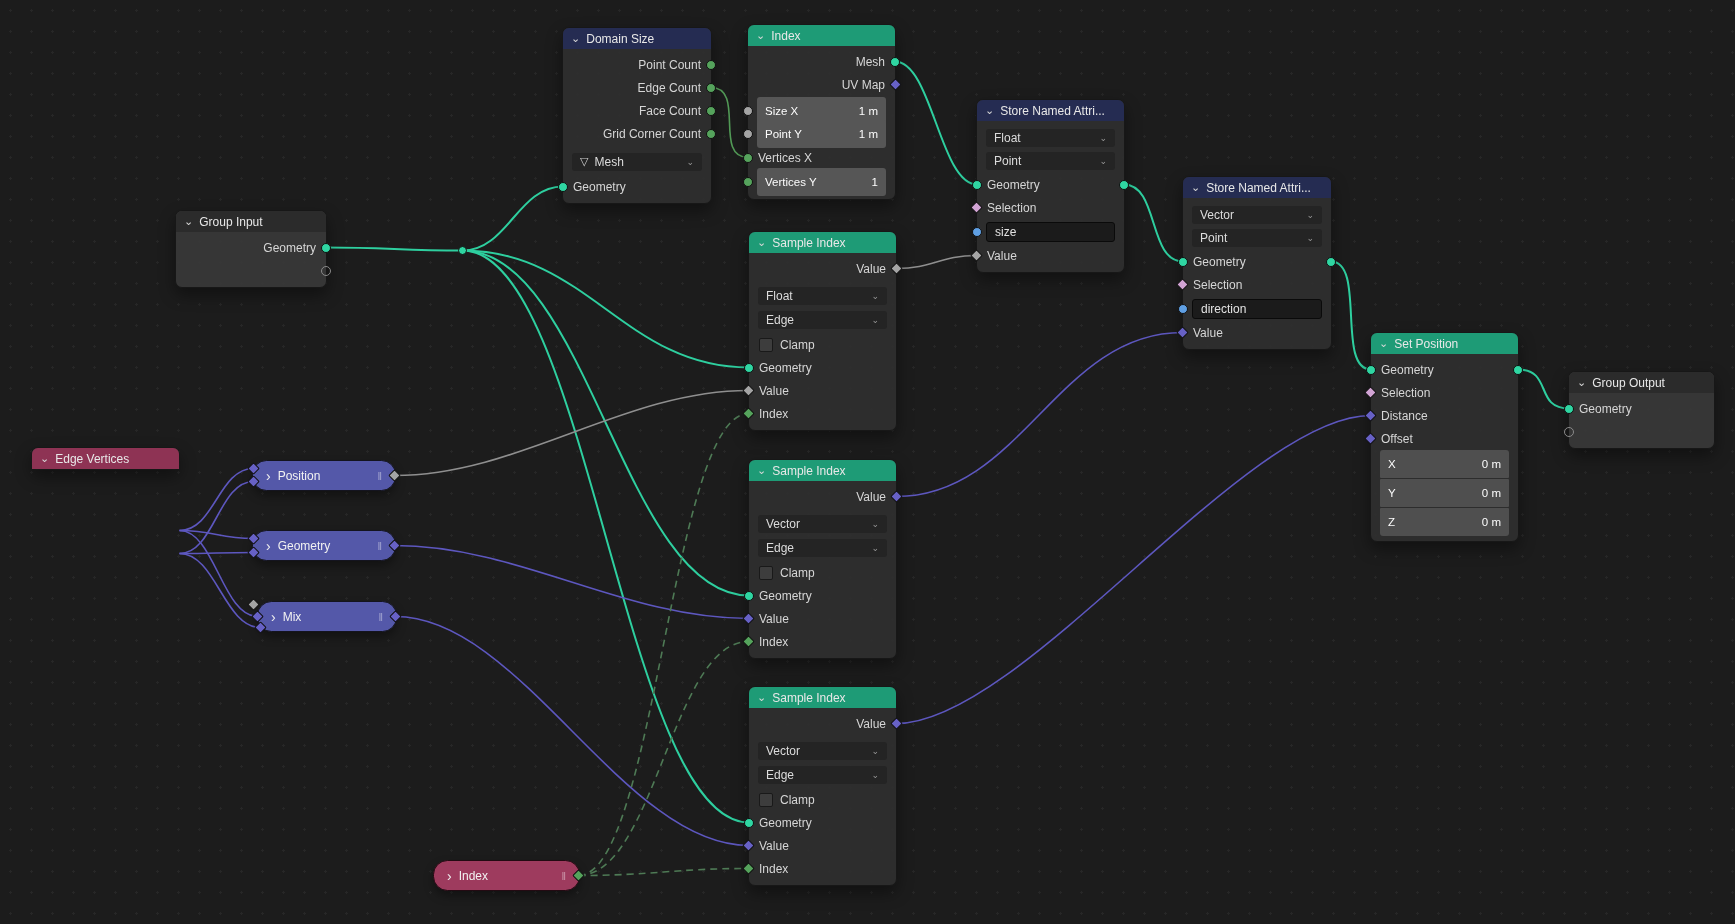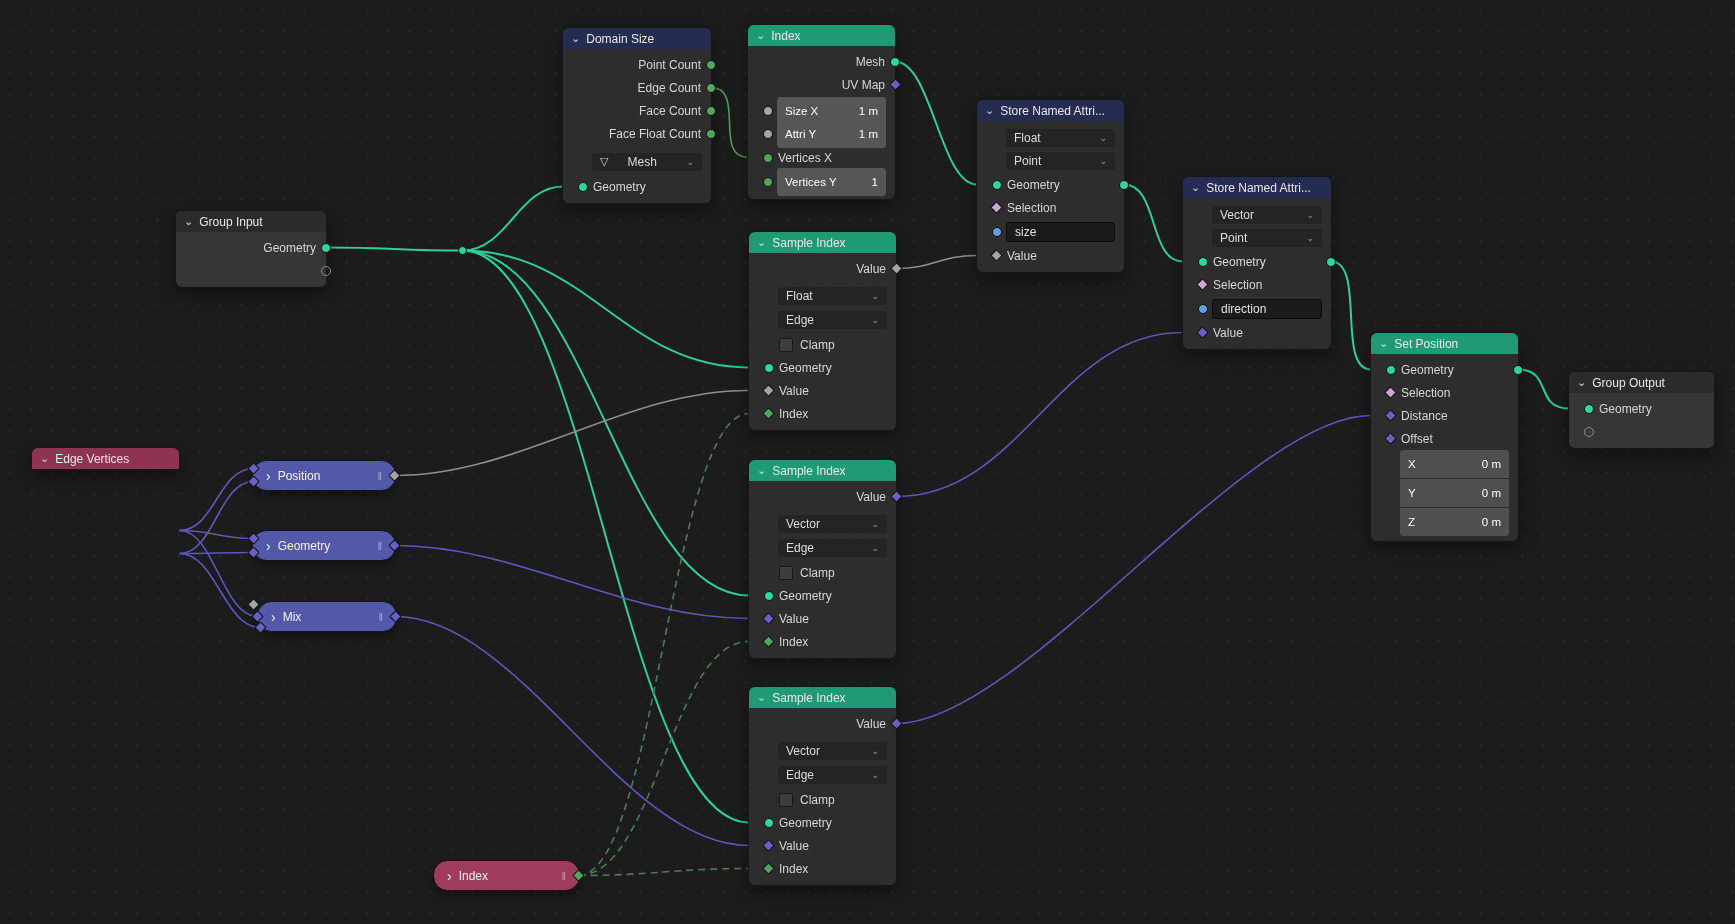--- a/index.html
+++ b/index.html
@@ -21,38 +21,38 @@
   .hdr{
     height:21px;border-radius:6px 6px 0 0;display:flex;align-items:center;
     padding:0 8px;color:#e8e8e8;gap:6px;white-space:nowrap;
   }
   .hdr.teal{background:#1e9b76;}
   .hdr.navy{background:#252c52;}
   .hdr.maroon{background:#8e3354;}
   .hdr.gray{background:#2b2b2b;}
   .node.grp{background:rgba(56,56,56,.97);}
   .chev{font-size:11px;color:#d8d8d8;line-height:1;}
-  .body{padding:4px 0 5px;margin-left:20px;}
+  .body{padding:4px 0 5px;}
   .row{position:relative;height:23px;display:flex;align-items:center;padding:0 10px;white-space:nowrap;}
   .row.out{justify-content:flex-end;}
   .frow{position:relative;height:21px;margin:2px 0;display:flex;align-items:center;padding:0 9px;}
   .frow.g3{margin:3px 0;}
   .sock{position:absolute;top:50%;width:10px;height:10px;margin-top:-5px;border:1.4px solid #101010;box-sizing:border-box;border-radius:50%;}
   .sock.dia{width:9px;height:9px;margin-top:-4.5px;border-radius:1.5px;transform:rotate(45deg);}
   .sock.in{left:-5px;}
   .sock.outp{right:-5px;}
   .geo{background:#2fd6a2;}
   .int{background:#55a35c;}
   .vec{background:#6761c6;}
   .flt{background:#a4a4a4;}
   .bool{background:#d2a4d4;}
   .str{background:#5f9fe3;}
   .virt{background:transparent;border-color:#8a8a8a;}
   .slider{background:#565656;border-radius:3px;height:28px;flex:1;display:flex;justify-content:space-between;align-items:center;padding:0 8px;color:#fdfdfd;font-size:11.5px;}
-  .dd{background:#242424;border-radius:3px;height:18px;flex:1;display:flex;align-items:center;gap:19px;padding:0 8px;color:#dcdcdc;}
+  .dd{background:#242424;border-radius:3px;height:18px;flex:1;display:flex;align-items:center;gap:6px;padding:0 8px;color:#dcdcdc;}
   .dd .arr{margin-left:auto;font-size:9px;color:#999;}
   .txt{background:#1b1b1b;border:1px solid #0a0a0a;border-radius:3px;height:18px;flex:1;display:flex;align-items:center;padding:0 8px;color:#e2e2e2;}
   .chk{width:12px;height:12px;background:#3d3d3d;border:1px solid #191919;border-radius:2px;margin-right:7px;flex:none;}
   .stack{padding:0 9px;display:flex;flex-direction:column;gap:1px;}
   .stack .slider{border-radius:1px;flex:none;background:#4f4f4f;}
   .stack .slider:first-child{border-radius:3px 3px 1px 1px;}
   .stack .slider:last-child{border-radius:1px 1px 3px 3px;}
   .pill{
     position:absolute;height:29px;border-radius:14.5px;display:flex;align-items:center;
     padding:0 13px;color:#f2f2f2;border:1px solid #14141f;box-shadow:0 5px 10px rgba(0,0,0,.35);
@@ -125,21 +125,21 @@
         </div>
       <div class="row out">
           <span>Edge Count</span>
         <span class="sock outp int"></span>
         </div>
       <div class="row out">
           <span>Face Count</span>
         <span class="sock outp int"></span>
         </div>
       <div class="row out">
-          <span>Face Float Count</span>
+          <span>Grid Corner Count</span>
         <span class="sock outp int"></span>
         </div>
       <div class="frow g3" style="margin-top:6px;">
         <div class="dd">
           <span class="micon">▽</span>
           <span>Mesh</span>
           <span class="arr">⌄</span>
         </div>
       </div>
       <div class="row">
@@ -166,21 +166,21 @@
       <div class="frow" style="margin-top:4px;">
           <span class="sock in flt"></span>
         <div class="slider">
           <span>Size X</span>
             <span>1 m</span>
         </div>
         </div>
       <div class="frow">
           <span class="sock in flt"></span>
         <div class="slider">
-          <span>Attri Y</span>
+          <span>Point Y</span>
             <span>1 m</span>
         </div>
         </div>
       <div class="row">
           <span class="sock in int"></span>
         <span>Vertices X</span>
         </div>
       <div class="frow">
           <span class="sock in int"></span>
         <div class="slider">

